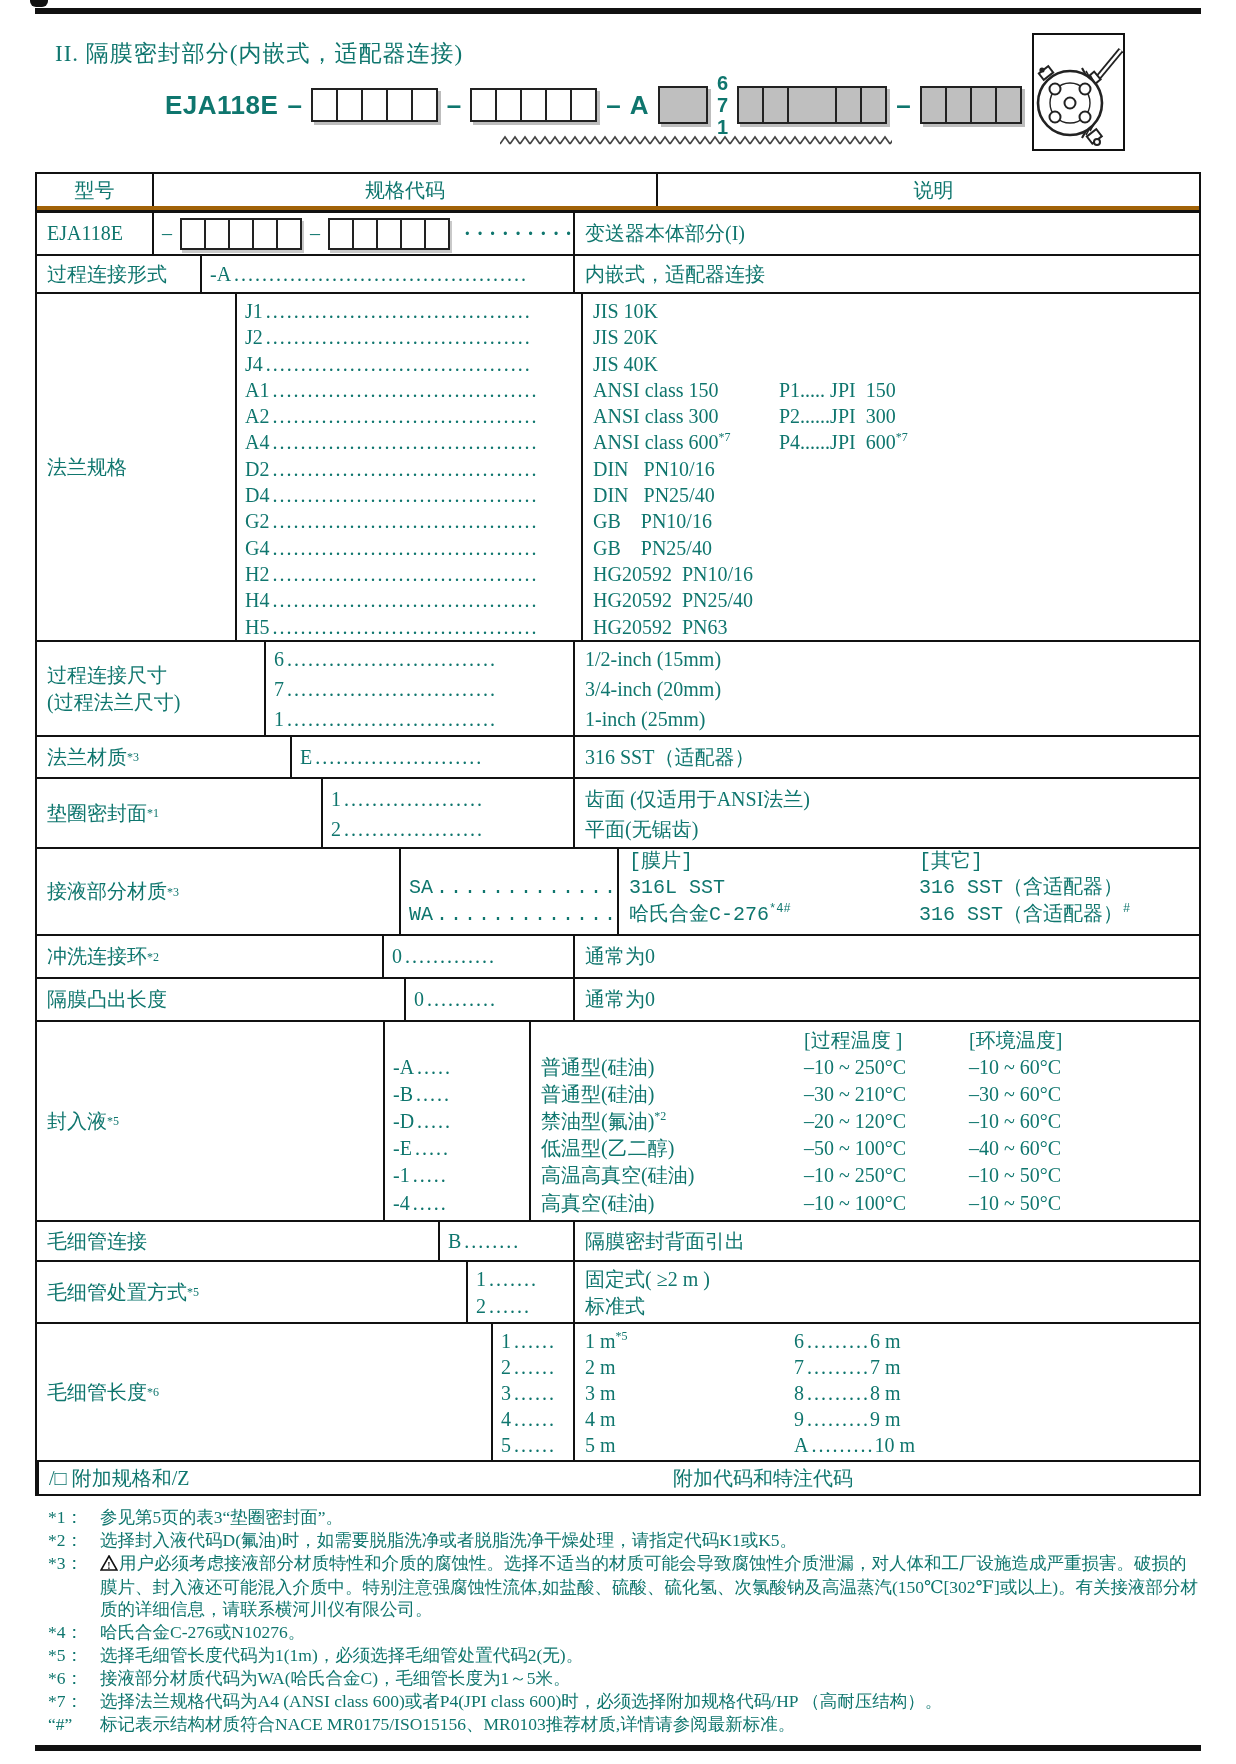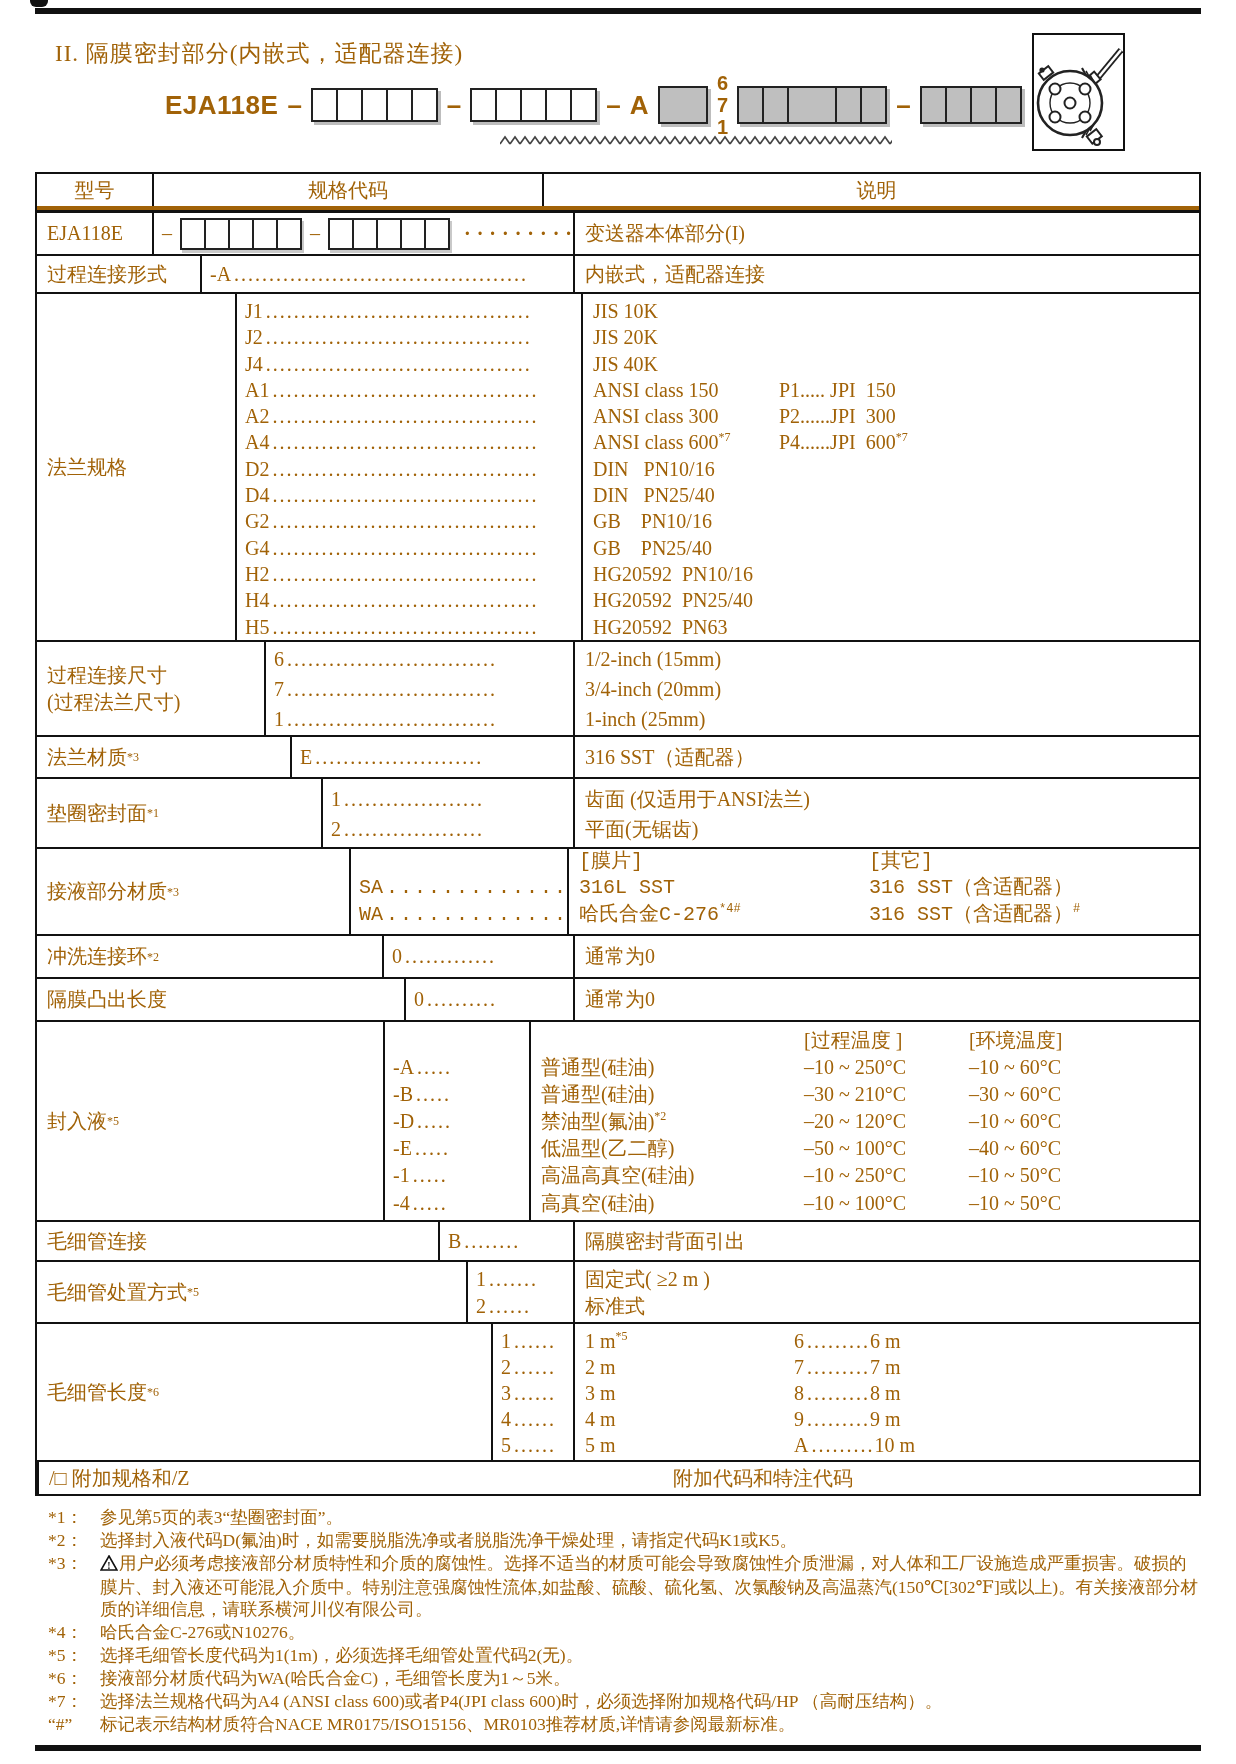--- a/index.html
+++ b/index.html
@@ -1,17 +1,17 @@
 <!DOCTYPE html>
 <html><head>
 <meta charset="utf-8">
 <style>
   html,body{margin:0;padding:0;background:#fff;}
   .page{position:relative;width:1236px;height:1764px;background:#fff;overflow:hidden;
-        font-family:"Liberation Serif","DejaVu Serif",serif;color:#a16207;}
+        font-family:"Liberation Serif","DejaVu Serif",serif;color:#0f766e;}
   .rule{position:absolute;left:35px;width:1166px;height:6px;background:#111;}
   .rule.top{top:8px;}
   .rule.bottom{top:1745px;}
   .corner-mark{position:absolute;left:30px;top:0;width:18px;height:7px;background:#111;border-radius:0 0 6px 6px;}
   .title{position:absolute;left:55px;top:38px;font-size:23px;letter-spacing:1px;font-weight:500;}
 
   
   .mcode{position:absolute;left:165px;top:84px;height:42px;display:flex;align-items:center;gap:9px;
          font-family:"Liberation Sans","DejaVu Sans",sans-serif;}
   .mcode .mtx{font-size:26px;font-weight:bold;letter-spacing:.5px;}
@@ -39,34 +39,34 @@
   .desccell{border-left:2px solid #111;flex:1;padding-left:10px;}
   .hcell{display:flex;align-items:center;justify-content:center;}
   sup{font-size:12px;line-height:0;}
   .line{white-space:nowrap;overflow:hidden;}
   .dots{letter-spacing:2px;padding-left:3px;}
   .middots{letter-spacing:6px;font-weight:bold;padding-left:6px;}
   .each{display:contents;}
   .pre{white-space:pre;}
 
   
-  .r-hdr{height:36px;} .r-hdr .w-model{width:115px;} .r-hdr .w-code{width:390px;border-left:2px solid #111;}
+  .r-hdr{height:36px;} .r-hdr .w-model{width:115px;} .r-hdr .w-code{width:504px;border-left:2px solid #111;}
   .r-model{height:44px;border-top-width:3px !important;} .r-model .lab{width:115px;} .r-model .codecell{width:421px;}
   .r-pconn{height:38px;} .r-pconn .lab{width:163px;} .r-pconn .codecell{width:373px;}
   .r-flange{height:348px;} .r-flange .lab{width:198px;} .r-flange .codecell{width:346px;}
   .r-flange .line{height:26.3px;line-height:26.3px;}
   .r-flange .codecell,.r-flange .desccell{padding-top:4px;}
   .r-psize{height:95px;} .r-psize .lab{width:227px;} .r-psize .codecell{width:309px;}
   .r-psize .line{height:30px;line-height:30px;}
   .r-psize .codecell,.r-psize .desccell{padding-top:2px;}
   .r-fmat{height:42px;} .r-fmat .lab{width:253px;} .r-fmat .codecell{width:283px;}
   .r-gasket{height:70px;} .r-gasket .lab{width:284px;} .r-gasket .codecell{width:252px;}
   .r-gasket .line{height:30px;line-height:30px;}
   .r-gasket .codecell,.r-gasket .desccell{padding-top:5px;}
-  .r-wetted{height:87px;} .r-wetted .lab{width:312px;} .r-wetted .codecell{width:218px;}
+  .r-wetted{height:87px;} .r-wetted .lab{width:362px;} .r-wetted .codecell{width:218px;}
   .r-wetted .line{height:26.3px;line-height:26.3px;}
   .r-wetted .codecell,.r-wetted .desccell{font-family:Liberation Mono, monospace;}
   .r-flush{height:43px;} .r-flush .lab{width:345px;} .r-flush .codecell{width:191px;}
   .r-protr{height:43px;} .r-protr .lab{width:367px;} .r-protr .codecell{width:169px;}
   .r-fill{height:200px;} .r-fill .lab{width:346px;} .r-fill .codecell{width:146px;}
   .r-fill .line{height:27.1px;line-height:27.1px;}
   .r-fill .codecell,.r-fill .desccell{padding-top:5px;}
   .r-capconn{height:40px;} .r-capconn .lab{width:401px;} .r-capconn .codecell{width:135px;}
   .r-captreat{height:62px;} .r-captreat .lab{width:429px;} .r-captreat .codecell{width:107px;}
   .r-captreat .line{height:27px;line-height:27px;}

